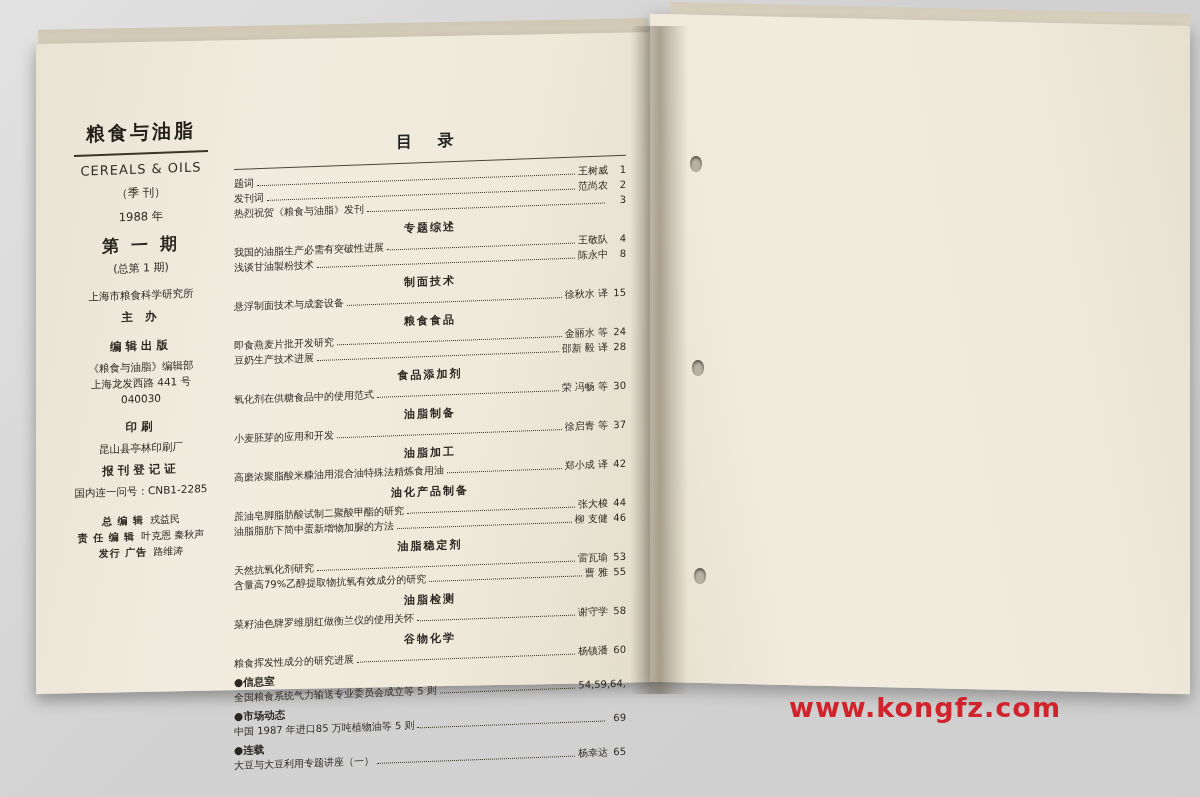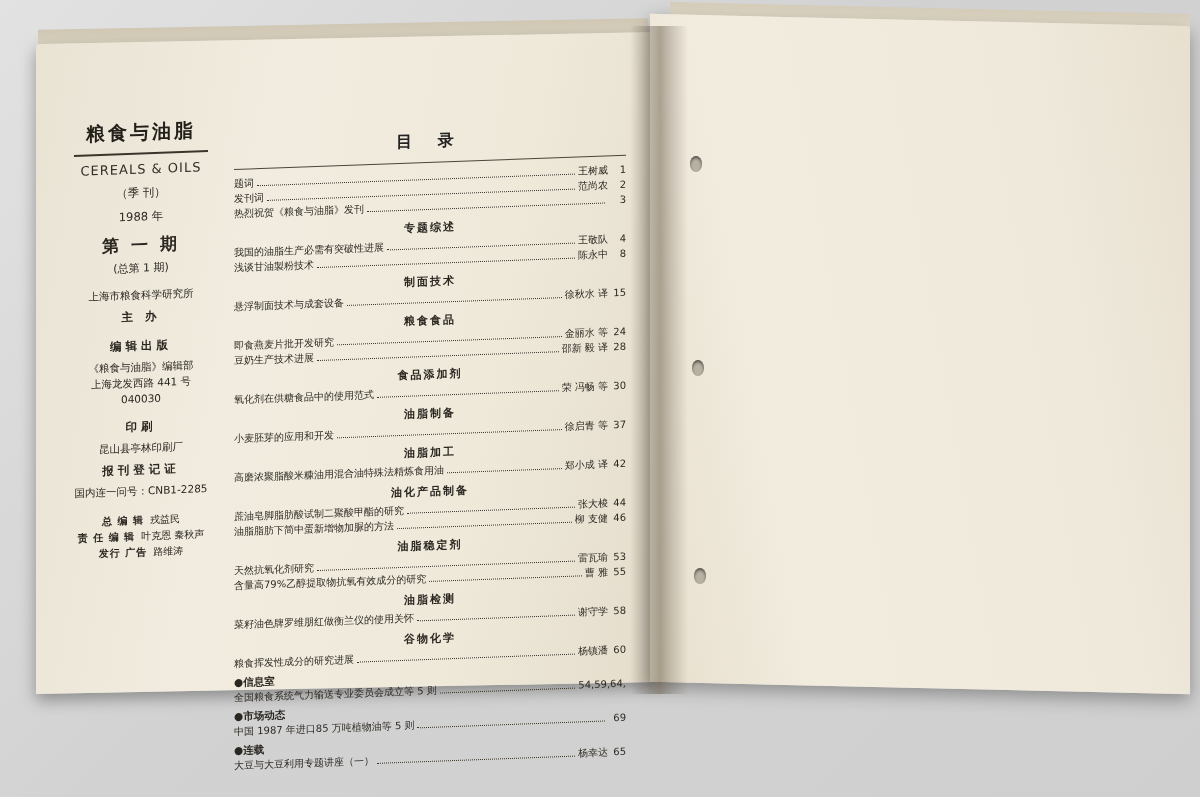--- a/index.html
+++ b/index.html
@@ -310,15 +310,16 @@
       
     </div>
 
     <div class="gutter"></div>
     <div class="hole h1"></div>
     <div class="hole h2"></div>
     <div class="hole h3"></div>
   </div>
 
   <div class="wm">
+    <div class="wm-url">www.kongfz.com</div>
   </div>
 
 </div>
 
 </body></html>

